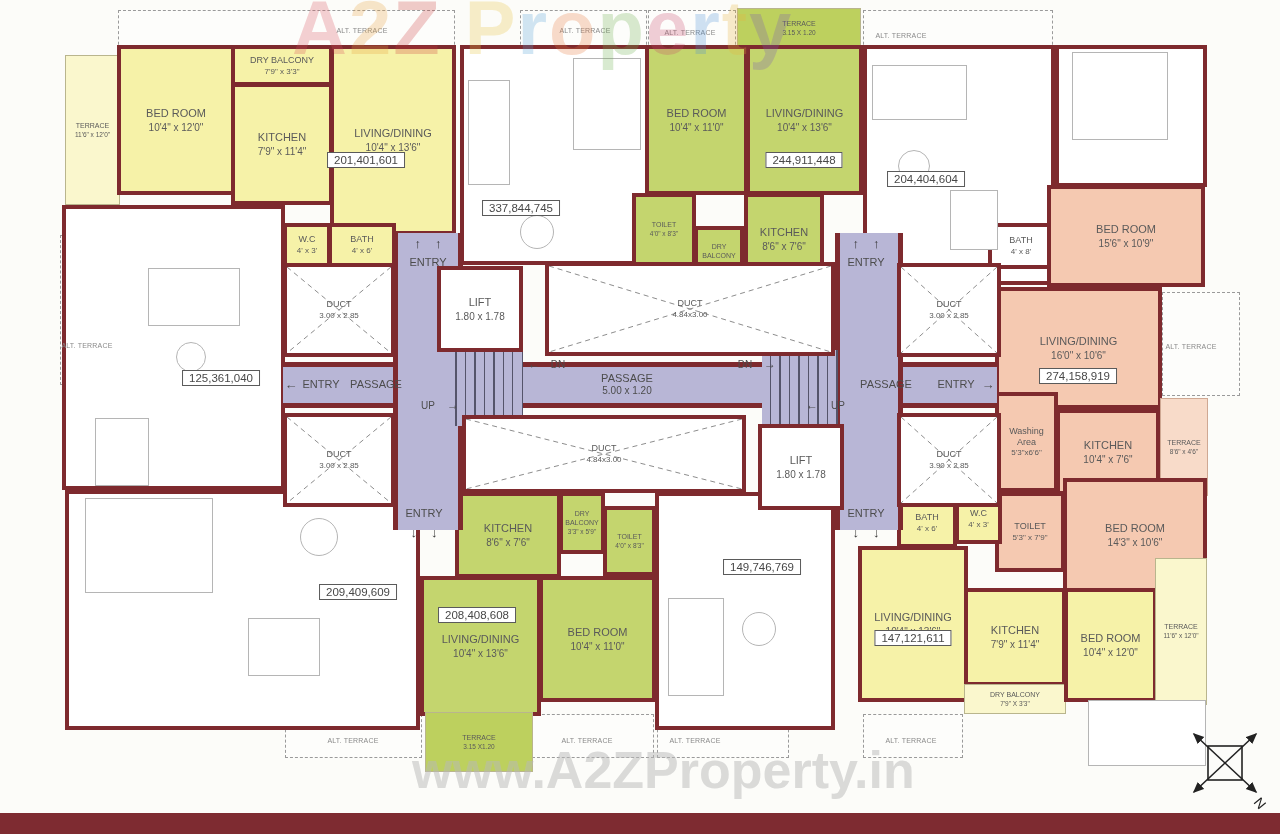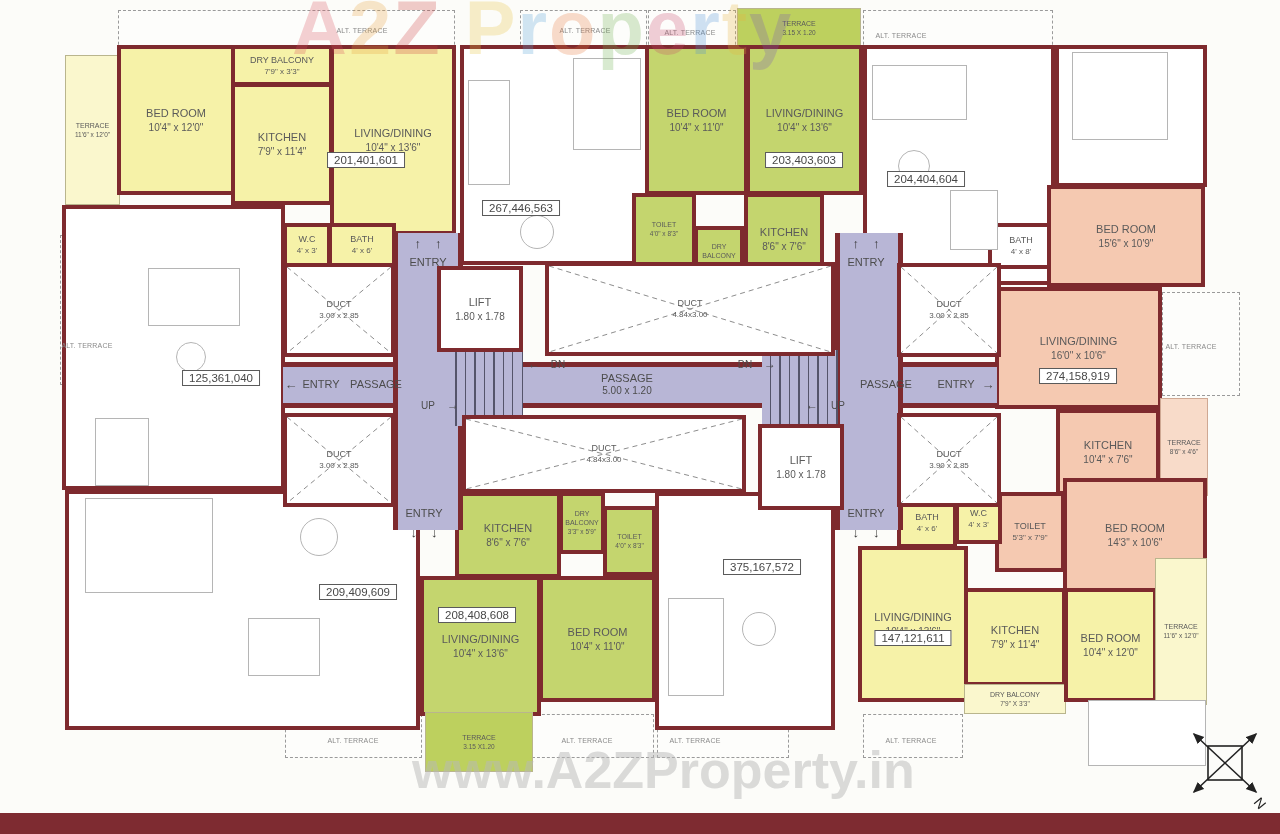--- a/index.html
+++ b/index.html
@@ -128,20 +128,24 @@
   </div>
 
   <div class="room peach" style="left:1047px;top:185px;width:158px;height:102px">
     <span class="nm">BED ROOM</span>
     <span class="dm">15'6" x 10'9"</span>
   </div>
   <div class="room peach" style="left:995px;top:287px;width:167px;height:122px">
     <span class="nm">LIVING/DINING</span>
     <span class="dm">16'0" x 10'6"</span>
   </div>
+  <div class="room peach md" style="left:995px;top:392px;width:63px;height:100px">
+    <span class="nm" style="white-space:normal;width:50px">Washing Area</span>
+    <span class="dm">5'3"x6'6"</span>
+  </div>
   <div class="room peach" style="left:1056px;top:409px;width:104px;height:86px">
     <span class="nm">KITCHEN</span>
     <span class="dm">10'4" x 7'6"</span>
   </div>
   <div class="room peach2 thinp sm" style="left:1160px;top:398px;width:48px;height:98px">
     <span class="nm">TERRACE</span>
     <span class="dm">8'6" x 4'6"</span>
   </div>
   <div class="room peach md" style="left:995px;top:492px;width:70px;height:80px">
     <span class="nm">TOILET</span>
@@ -305,26 +309,26 @@
   <div class="lbl tiny" style="left:690px;top:32px">ALT. TERRACE</div>
   <div class="lbl tiny" style="left:901px;top:35px">ALT. TERRACE</div>
   <div class="lbl tiny" style="left:87px;top:345px">ALT. TERRACE</div>
   <div class="lbl tiny" style="left:1191px;top:346px">ALT. TERRACE</div>
   <div class="lbl tiny" style="left:353px;top:740px">ALT. TERRACE</div>
   <div class="lbl tiny" style="left:587px;top:740px">ALT. TERRACE</div>
   <div class="lbl tiny" style="left:695px;top:740px">ALT. TERRACE</div>
   <div class="lbl tiny" style="left:911px;top:740px">ALT. TERRACE</div>
 
   <div class="uno" style="left:366px;top:160px">201,401,601</div>
-  <div class="uno" style="left:521px;top:208px">267,446,563</div>
-  <div class="uno" style="left:804px;top:160px">203,403,603</div>
+  <div class="uno" style="left:521px;top:208px">337,844,745</div>
+  <div class="uno" style="left:804px;top:160px">244,911,448</div>
   <div class="uno" style="left:926px;top:179px">204,404,604</div>
   <div class="uno" style="left:1078px;top:376px">274,158,919</div>
   <div class="uno" style="left:913px;top:638px">147,121,611</div>
-  <div class="uno" style="left:762px;top:567px">375,167,572</div>
+  <div class="uno" style="left:762px;top:567px">149,746,769</div>
   <div class="uno" style="left:477px;top:615px">208,408,608</div>
   <div class="uno" style="left:358px;top:592px">209,409,609</div>
   <div class="uno" style="left:221px;top:378px">125,361,040</div>
 
   <div class="furn" style="left:573px;top:58px;width:68px;height:92px"></div>
   <div class="furn" style="left:468px;top:80px;width:42px;height:105px"></div>
   <div class="furn round" style="left:520px;top:215px;width:34px;height:34px"></div>
   <div class="furn" style="left:872px;top:65px;width:95px;height:55px"></div>
   <div class="furn round" style="left:898px;top:150px;width:32px;height:32px"></div>
   <div class="furn" style="left:950px;top:190px;width:48px;height:60px"></div>

